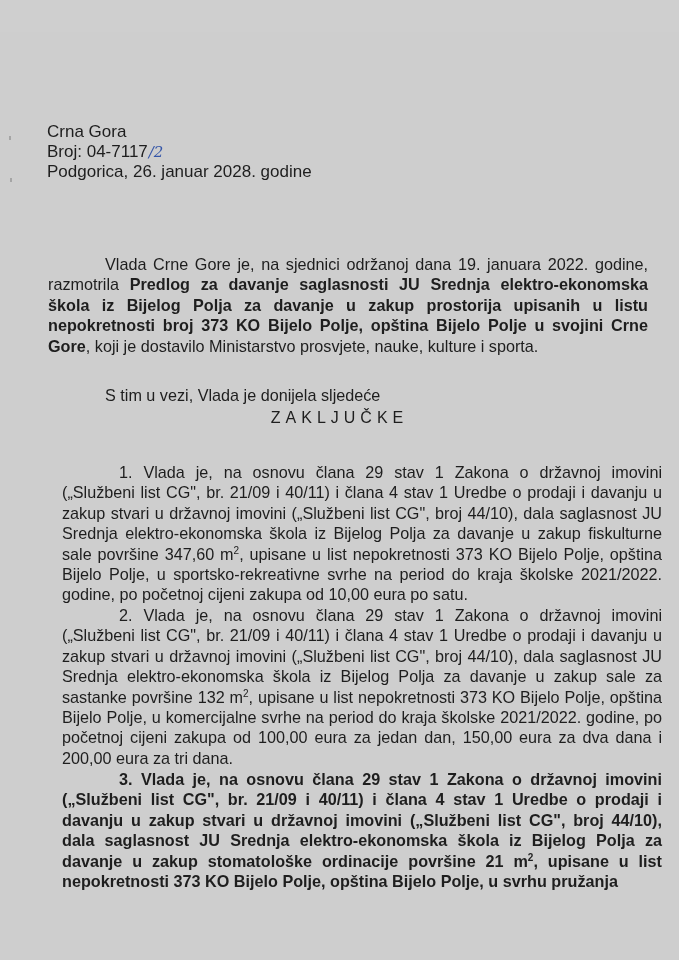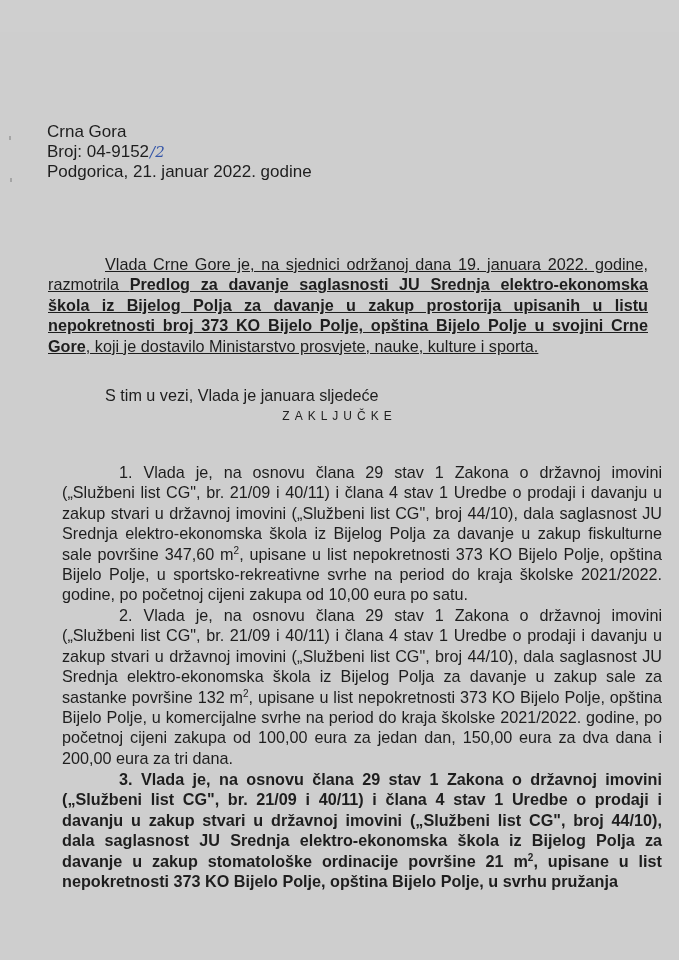--- a/index.html
+++ b/index.html
@@ -44,59 +44,59 @@
       margin-left: 1px;
     }
     .body-text {
       position: absolute;
       left: 48px;
       width: 600px;
       font-size: 16.2px;
       line-height: 20.4px;
       text-align: justify;
     }
-    .intro { top: 222px; text-decoration: underline; }
+    .intro { top: 222px; }
     .indent { text-indent: 57px; }
     .bold { font-weight: bold; }
     .s-tim { top: 353px; }
     .heading {
       position: absolute;
       left: 0; width: 679px;
       top: 377px;
       text-align: center;
-      font-size: 12px;
+      font-size: 16px;
       letter-spacing: 5px;
     }
     .item { position: absolute; left: 62px; width: 600px; }
     .item1 { top: 430px; }
     .item2 { top: 573px; }
     .item3 { top: 737px; font-weight: bold; }
     p { margin: 0; }
     sup { font-size: 10px; line-height: 0; }
   </style>
 </head>
 <body>
 
 <div class="page">
 
   <div class="scan-mark" style="left:9px; top:104px;"></div>
   <div class="scan-mark" style="left:10px; top:146px;"></div>
 
   <div class="header">
     <div class="line">Crna Gora</div>
-    <div class="line"><span>Broj: 04-9152</span><span class="handwritten">/2</span></div>
-    <div class="line">Podgorica, 21. januar 2022. godine</div>
+    <div class="line"><span>Broj: 04-7117</span><span class="handwritten">/2</span></div>
+    <div class="line">Podgorica, 26. januar 2028. godine</div>
   </div>
 
   <div class="body-text intro">
     <p class="indent"><span>Vlada Crne Gore je, na sjednici održanoj dana 19. januara 2022. godine, razmotrila </span><span class="bold">Predlog za davanje saglasnosti JU Srednja elektro-ekonomska škola iz Bijelog Polja za davanje u zakup prostorija upisanih u listu nepokretnosti broj 373 KO Bijelo Polje, opština Bijelo Polje u svojini Crne Gore</span><span>, koji je dostavilo Ministarstvo prosvjete, nauke, kulture i sporta.</span></p>
   </div>
 
   <div class="body-text s-tim">
-    <p class="indent">S tim u vezi, Vlada je januara sljedeće</p>
+    <p class="indent">S tim u vezi, Vlada je donijela sljedeće</p>
   </div>
 
   <div class="heading">ZAKLJUČKE</div>
 
   <div class="body-text item item1">
     <p class="indent"><span>1. Vlada je, na osnovu člana 29 stav 1 Zakona o državnoj imovini („Službeni list CG", br. 21/09 i 40/11) i člana 4 stav 1 Uredbe o prodaji i davanju u zakup stvari u državnoj imovini („Službeni list CG", broj 44/10), dala saglasnost JU Srednja elektro-ekonomska škola iz Bijelog Polja za davanje u zakup fiskulturne sale površine 347,60 m</span><sup>2</sup><span>, upisane u list nepokretnosti 373 KO Bijelo Polje, opština Bijelo Polje, u sportsko-rekreativne svrhe na period do kraja školske 2021/2022. godine, po početnoj cijeni zakupa od 10,00 eura po satu.</span></p>
   </div>
 
   <div class="body-text item item2">
     <p class="indent"><span>2. Vlada je, na osnovu člana 29 stav 1 Zakona o državnoj imovini („Službeni list CG", br. 21/09 i 40/11) i člana 4 stav 1 Uredbe o prodaji i davanju u zakup stvari u državnoj imovini („Službeni list CG", broj 44/10), dala saglasnost JU Srednja elektro-ekonomska škola iz Bijelog Polja za davanje u zakup sale za sastanke površine 132 m</span><sup>2</sup><span>, upisane u list nepokretnosti 373 KO Bijelo Polje, opština Bijelo Polje, u komercijalne svrhe na period do kraja školske 2021/2022. godine, po početnoj cijeni zakupa od 100,00 eura za jedan dan, 150,00 eura za dva dana i 200,00 eura za tri dana.</span></p>

